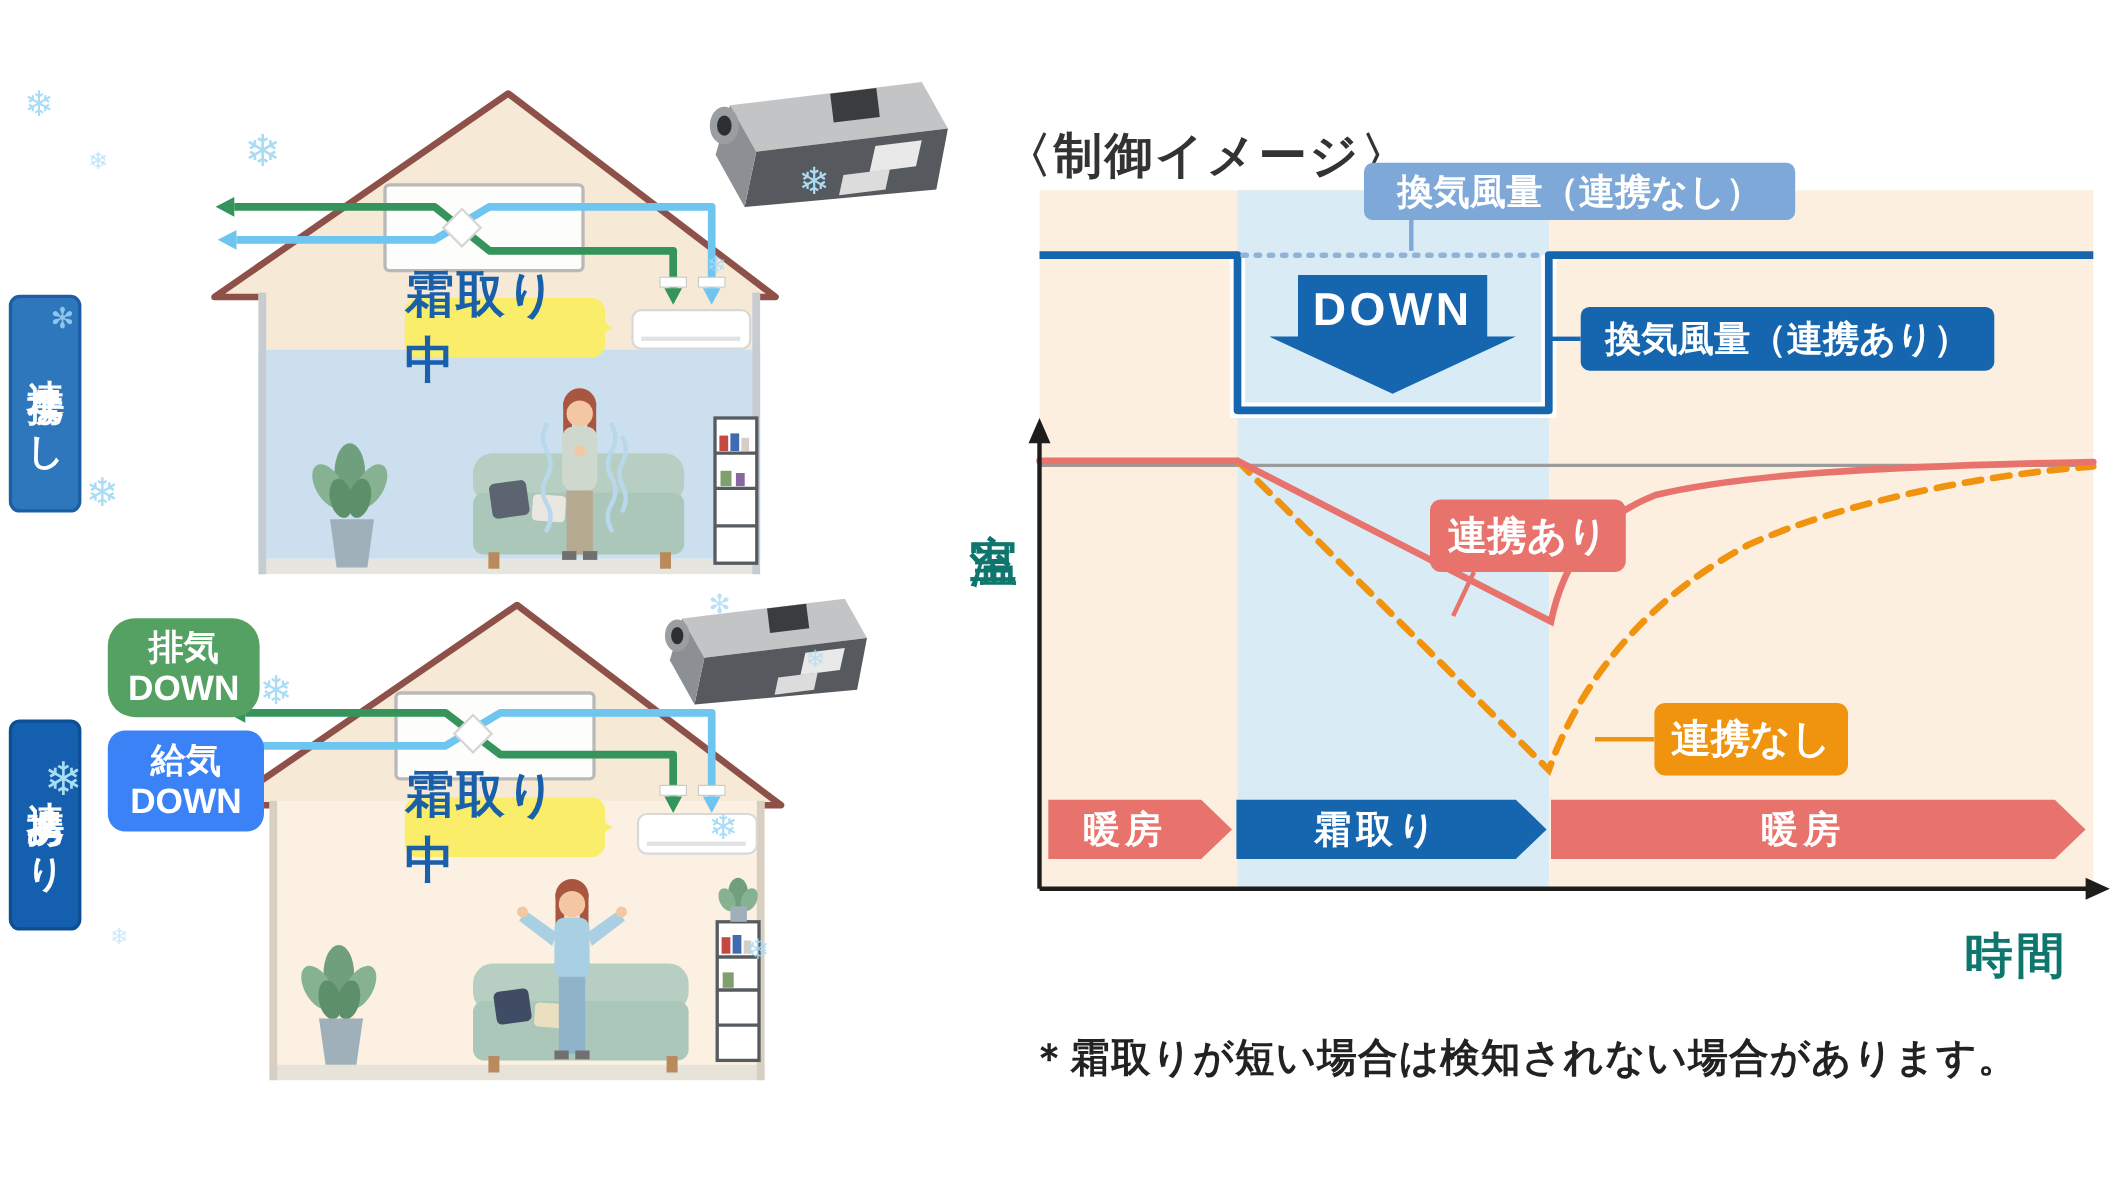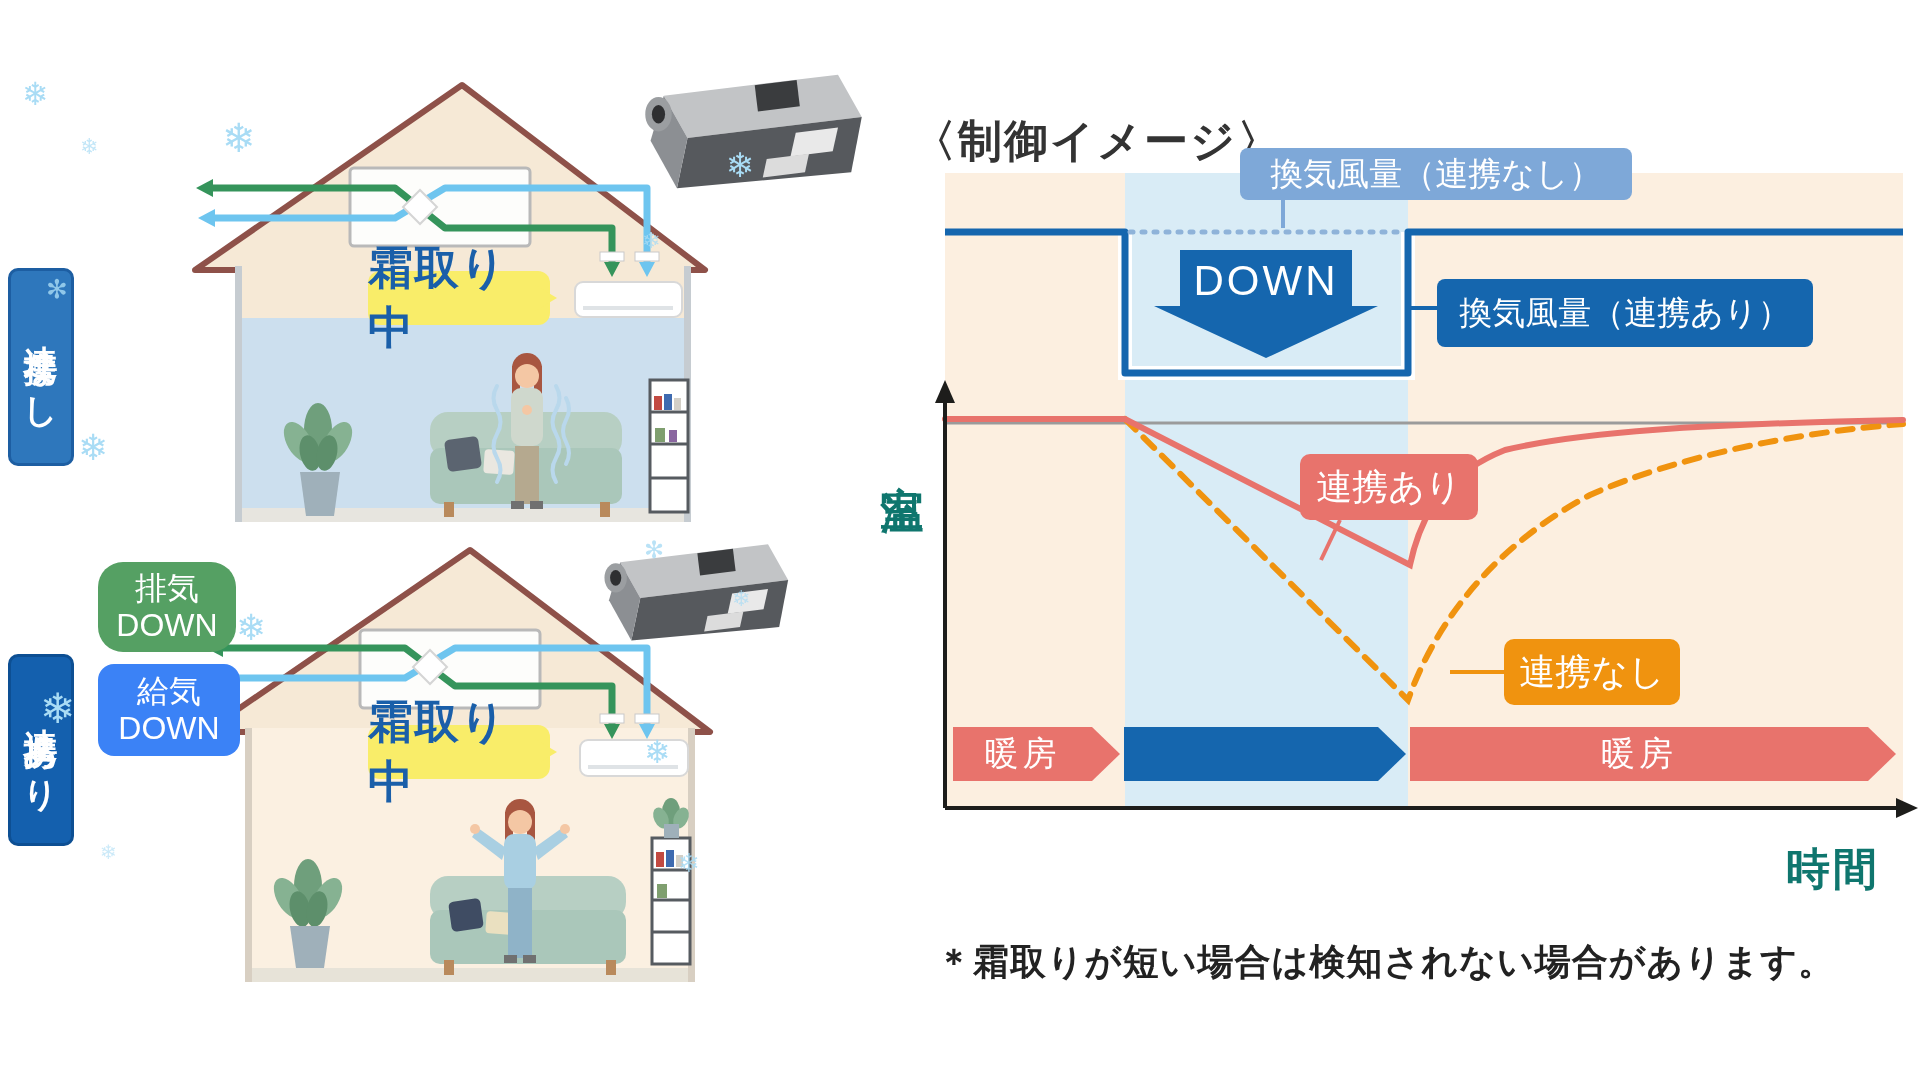--- a/index.html
+++ b/index.html
@@ -1,20 +1,20 @@
 <!DOCTYPE html>
 <html><head>
 <meta charset="utf-8">
 <style>
   html,body{margin:0;padding:0;background:#fff;}
   #stage{position:relative;width:1920px;height:1080px;background:#fff;overflow:hidden;
          font-family:"Liberation Sans","DejaVu Sans",sans-serif;}
   svg{position:absolute;left:0;top:0;}
   .lbl{position:absolute;display:flex;align-items:center;justify-content:center;
-       font-weight:normal;color:#fff;text-align:left;}
+       font-weight:bold;color:#fff;text-align:left;}
   .vtag{position:absolute;display:flex;align-items:center;justify-content:center;
         writing-mode:vertical-rl;text-orientation:upright;color:#fff;font-weight:bold;
         font-size:34px;letter-spacing:5px;border-radius:10px;}
   .bubble{position:absolute;display:flex;align-items:center;justify-content:center;
           background:#f9ed69;color:#1a5fa9;font-weight:bold;font-size:45px;
           border-radius:12px;letter-spacing:1px;}
   .bubble::after{content:"";position:absolute;right:-20px;top:50%;transform:translateY(-50%);
           border:13px solid transparent;border-left:22px solid #f9ed69;}
   .dlabel{border-radius:8px;}
   .sf{position:absolute;color:#a9dcf5;line-height:1;}
@@ -247,26 +247,27 @@
 <div class="lbl" style="left:98px;top:664px;width:142px;height:92px;background:#3b82f6;border-radius:16px;font-size:32px;line-height:1.15;flex-direction:column;">
   <span>給気</span>
   <span>DOWN</span>
 </div>
 
 <div class="title" style="left:912px;top:112px;">〈制御イメージ〉</div>
 <div class="axis-l" style="left:874px;top:450px;font-size:43px;writing-mode:vertical-rl;text-orientation:upright;letter-spacing:8px;">室温</div>
 <div class="axis-l" style="left:1786px;top:840px;font-size:44px;letter-spacing:3px;">時間</div>
 
 <div class="lbl dlabel" style="left:1240px;top:148px;width:392px;height:52px;background:#7ea8d8;font-size:33px;">換気風量（連携なし）</div>
-<div class="lbl dlabel" style="left:1437px;top:279px;width:376px;height:68px;background:#1566ae;font-size:33px;">換気風量（連携あり）</div>
+<div class="lbl dlabel" style="left:1437px;top:279px;width:376px;height:58px;background:#1566ae;font-size:33px;">換気風量（連携あり）</div>
 <div class="lbl" style="left:1168px;top:254px;width:196px;height:54px;font-size:42px;letter-spacing:3px;">DOWN</div>
 <div class="lbl" style="left:1300px;top:454px;width:178px;height:66px;background:#e8736c;border-radius:10px;font-size:36px;">連携あり</div>
 <div class="lbl" style="left:1504px;top:639px;width:176px;height:66px;background:#f0930f;border-radius:10px;font-size:36px;">連携なし</div>
 
 <div class="lbl" style="left:950px;top:727px;width:145px;height:54px;font-size:34px;letter-spacing:4px;">暖房</div>
+<div class="lbl" style="left:1124px;top:727px;width:256px;height:54px;font-size:34px;letter-spacing:4px;">霜取り</div>
 <div class="lbl" style="left:1410px;top:727px;width:458px;height:54px;font-size:34px;letter-spacing:4px;">暖房</div>
 
 <div class="foot" style="left:936px;top:938px;">＊霜取りが短い場合は検知されない場合があります。</div>
 
 <span class="sf" style="left:22px;top:78px;font-size:32px;">❄</span>
 <span class="sf" style="left:80px;top:136px;font-size:22px;opacity:.7;">❄</span>
 <span class="sf" style="left:222px;top:118px;font-size:40px;">❄</span>
 <span class="sf" style="left:46px;top:276px;font-size:26px;opacity:.8;">✻</span>
 <span class="sf" style="left:78px;top:430px;font-size:36px;">❄</span>
 <span class="sf" style="left:642px;top:230px;font-size:22px;opacity:.8;">❄</span>

